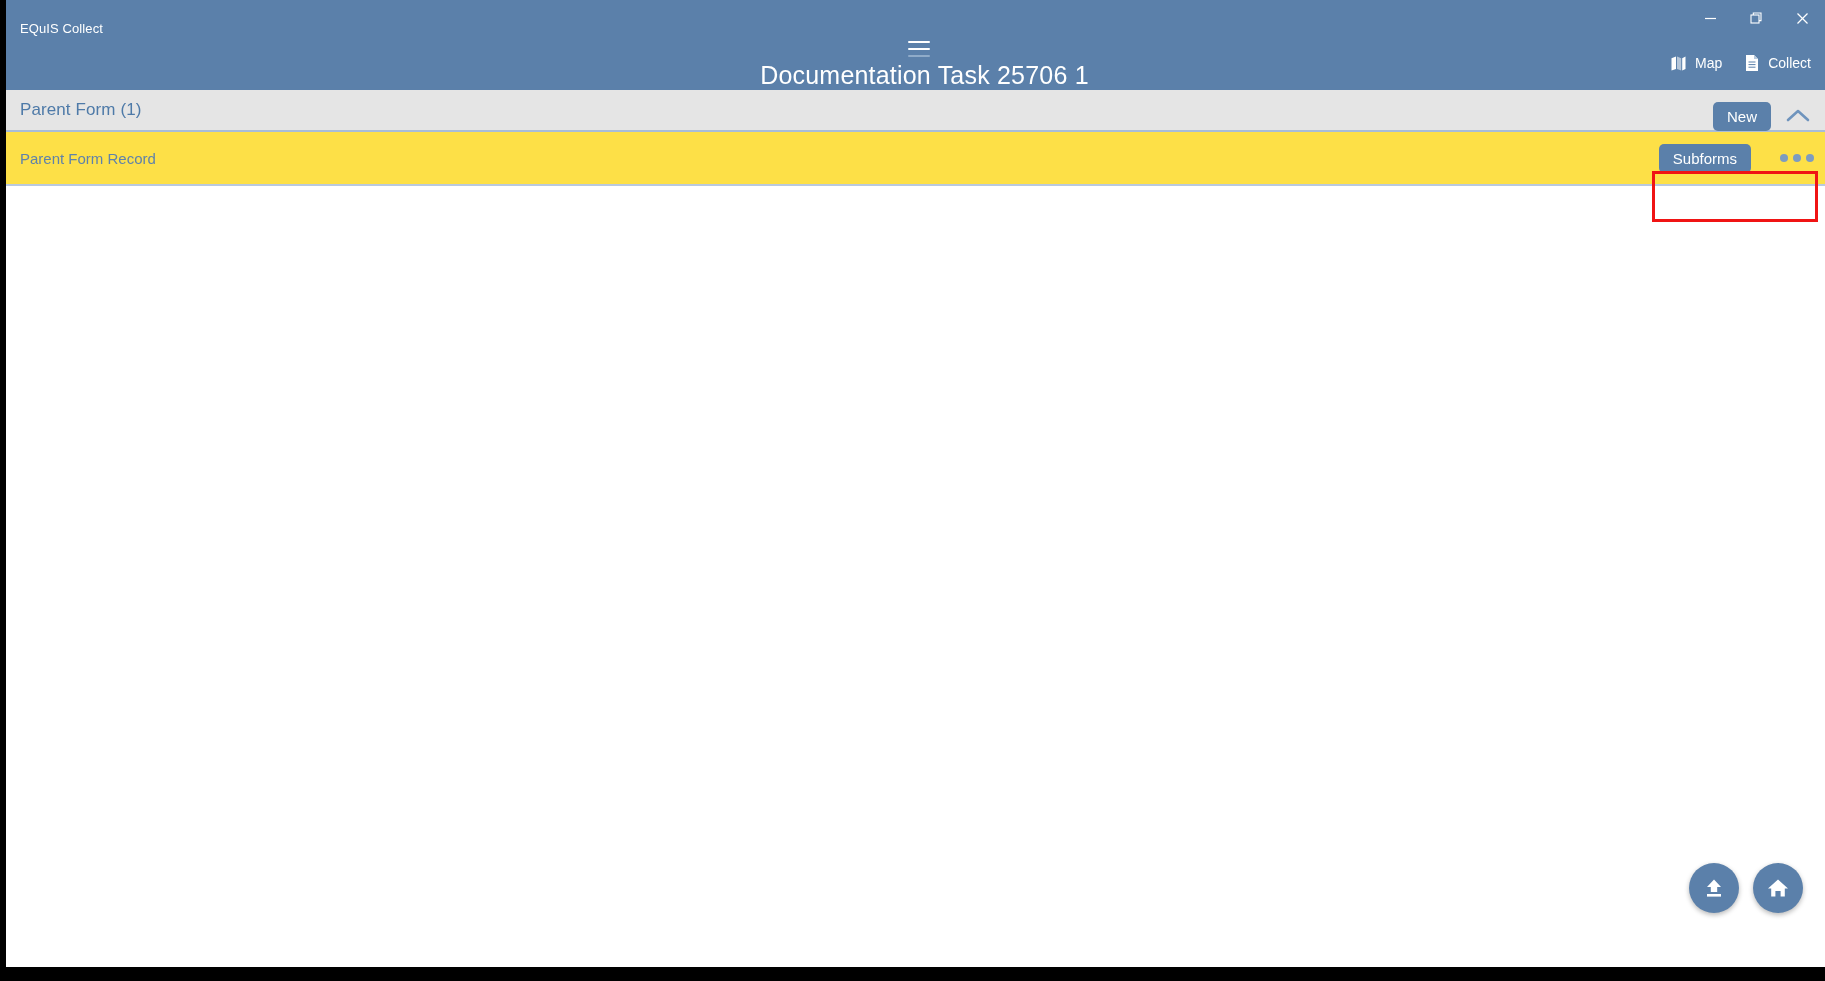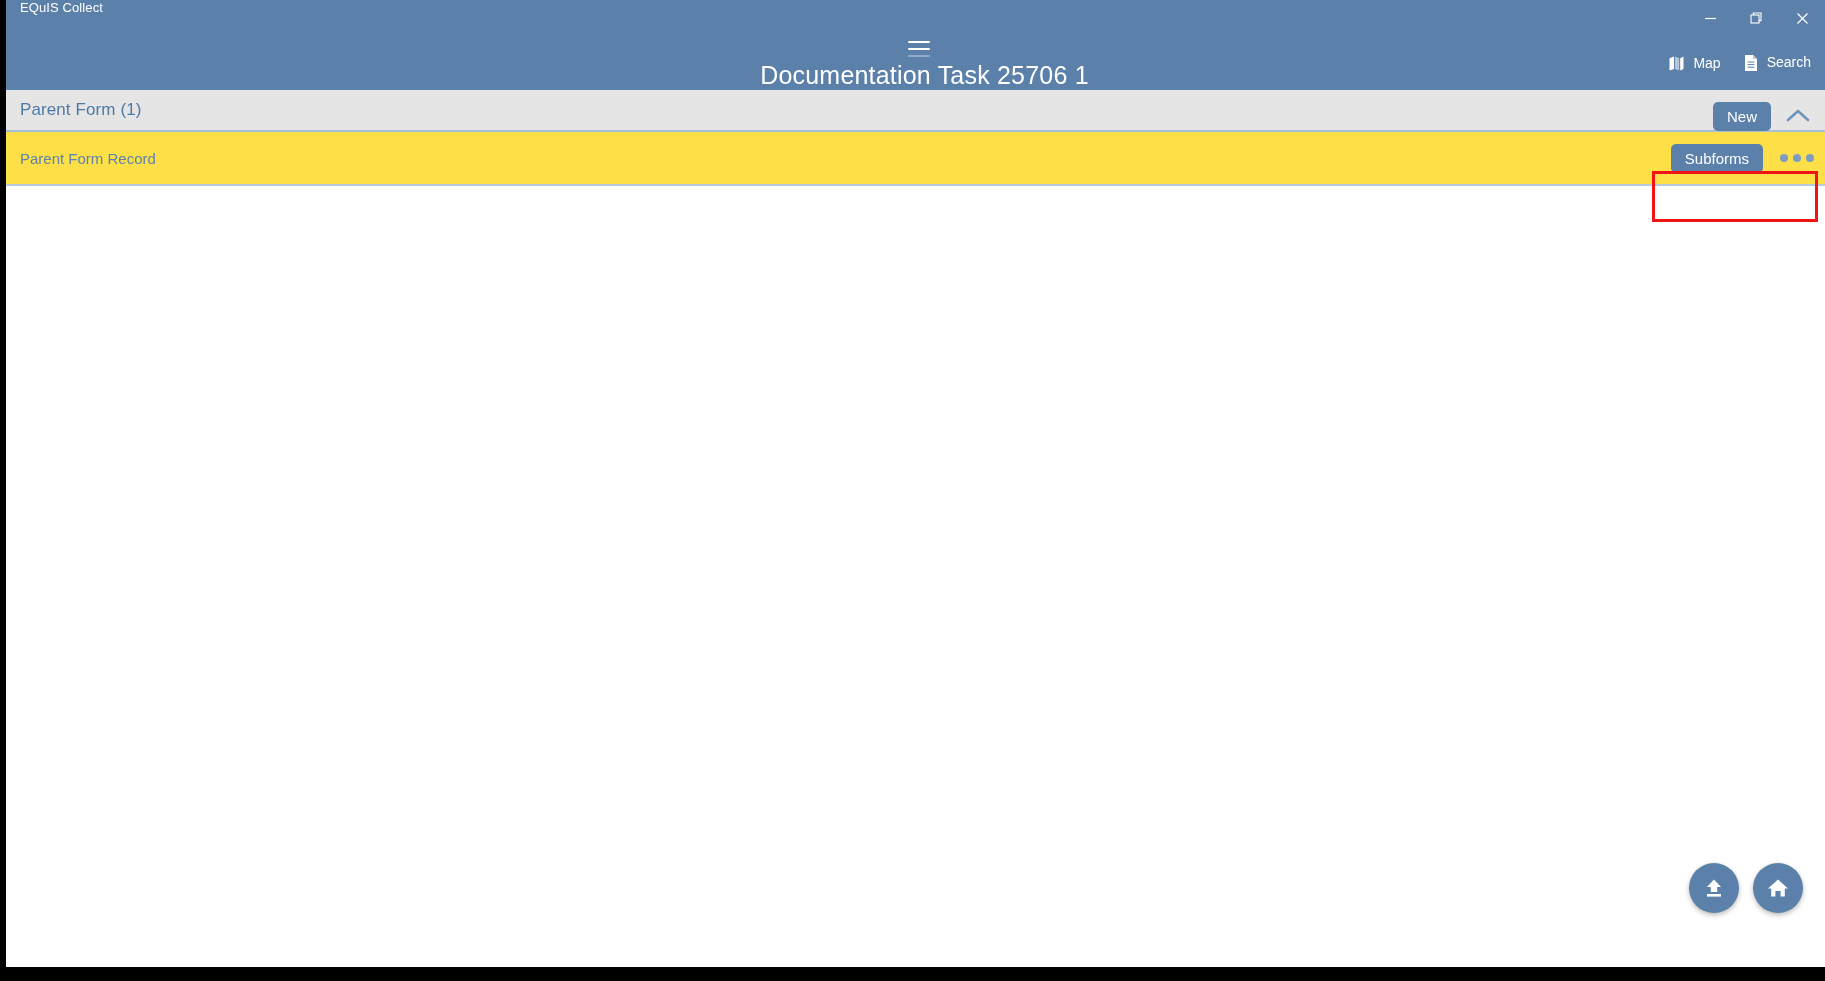--- a/index.html
+++ b/index.html
@@ -21,21 +21,21 @@
     background: #ffffff;
     overflow: hidden;
   }
 
   
   .titlebar {
     position: relative;
     height: 36px;
     background: #5b80aa;
     display: flex;
-    align-items: flex-start;
+    align-items: flex-end;
   }
   .titlebar-title {
     color: #ffffff;
     font-size: 13px;
     padding-left: 14px;
     letter-spacing: 0.1px;
     white-space: nowrap;
   }
   .win-controls {
     position: absolute;
@@ -93,21 +93,21 @@
     position: absolute;
     right: 14px;
     top: 0;
     height: 54px;
     display: flex;
     align-items: center;
     gap: 22px;
   }
   .appbar-action {
     display: flex;
-    align-items: flex-start;
+    align-items: center;
     gap: 8px;
     color: #ffffff;
     font-size: 14px;
   }
   .appbar-action svg { display: block; }
 
   
   .searchbar-row {
     position: relative;
     height: 36px;
@@ -203,21 +203,21 @@
     color: #5f82aa;
     padding-left: 14px;
   }
   .record-row-right {
     position: absolute;
     right: 6px;
     top: 0;
     height: 52px;
     display: flex;
     align-items: center;
-    gap: 12px;
+    gap: 24px;
   }
   .kebab {
     width: 44px;
     height: 36px;
     display: flex;
     align-items: center;
     justify-content: center;
     gap: 5px;
   }
   .kebab .dot {
@@ -325,21 +325,21 @@
       <div class="appbar-action">
         <span>
           <svg width="16" height="18" viewBox="0 0 16 18">
             <path d="M2 1 L10 1 L14 5 L14 17 L2 17 Z" fill="#ffffff"></path>
             <path d="M10 1 L10 5 L14 5 Z" fill="#b7c9dd"></path>
             <line x1="4.5" y1="8" x2="11.5" y2="8" stroke="#5b80aa" stroke-width="1"></line>
             <line x1="4.5" y1="10.6" x2="11.5" y2="10.6" stroke="#5b80aa" stroke-width="1"></line>
             <line x1="4.5" y1="13.2" x2="11.5" y2="13.2" stroke="#5b80aa" stroke-width="1"></line>
           </svg>
         </span>
-        <span>Search</span>
+        <span>Collect</span>
       </div>
     </div>
   </div>
 
 
   <div class="section-header">
     <div class="section-title">Parent Form (1)</div>
     <div class="section-header-right">
       <button class="btn-pill">New</button>
       <div class="collapse-chevron">

